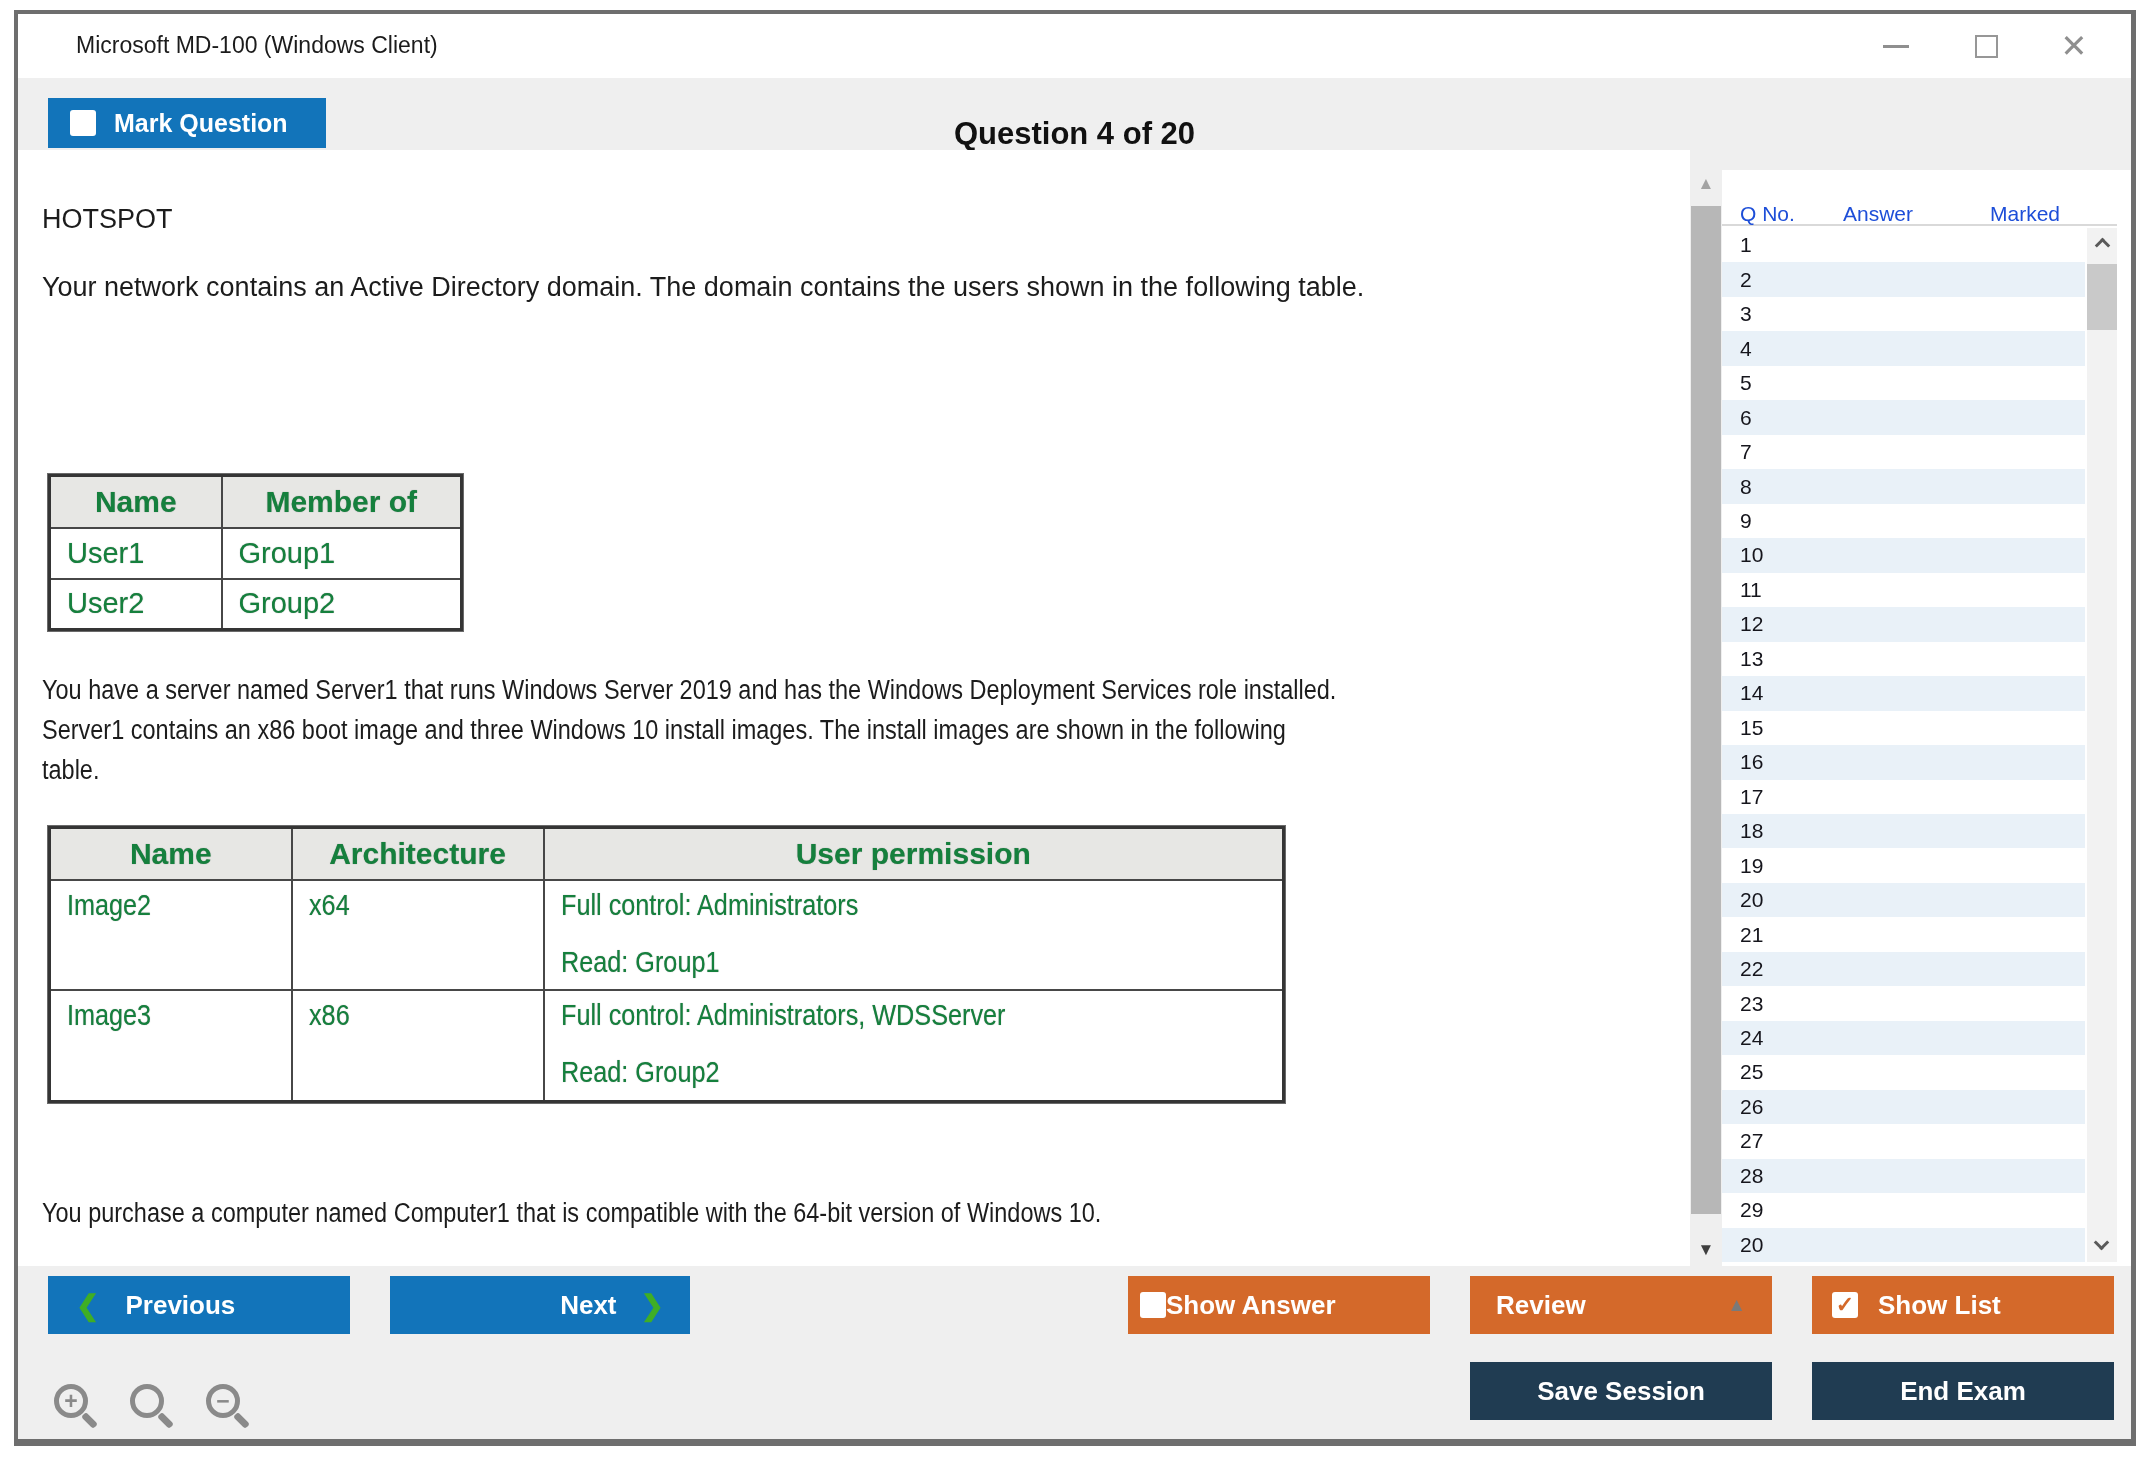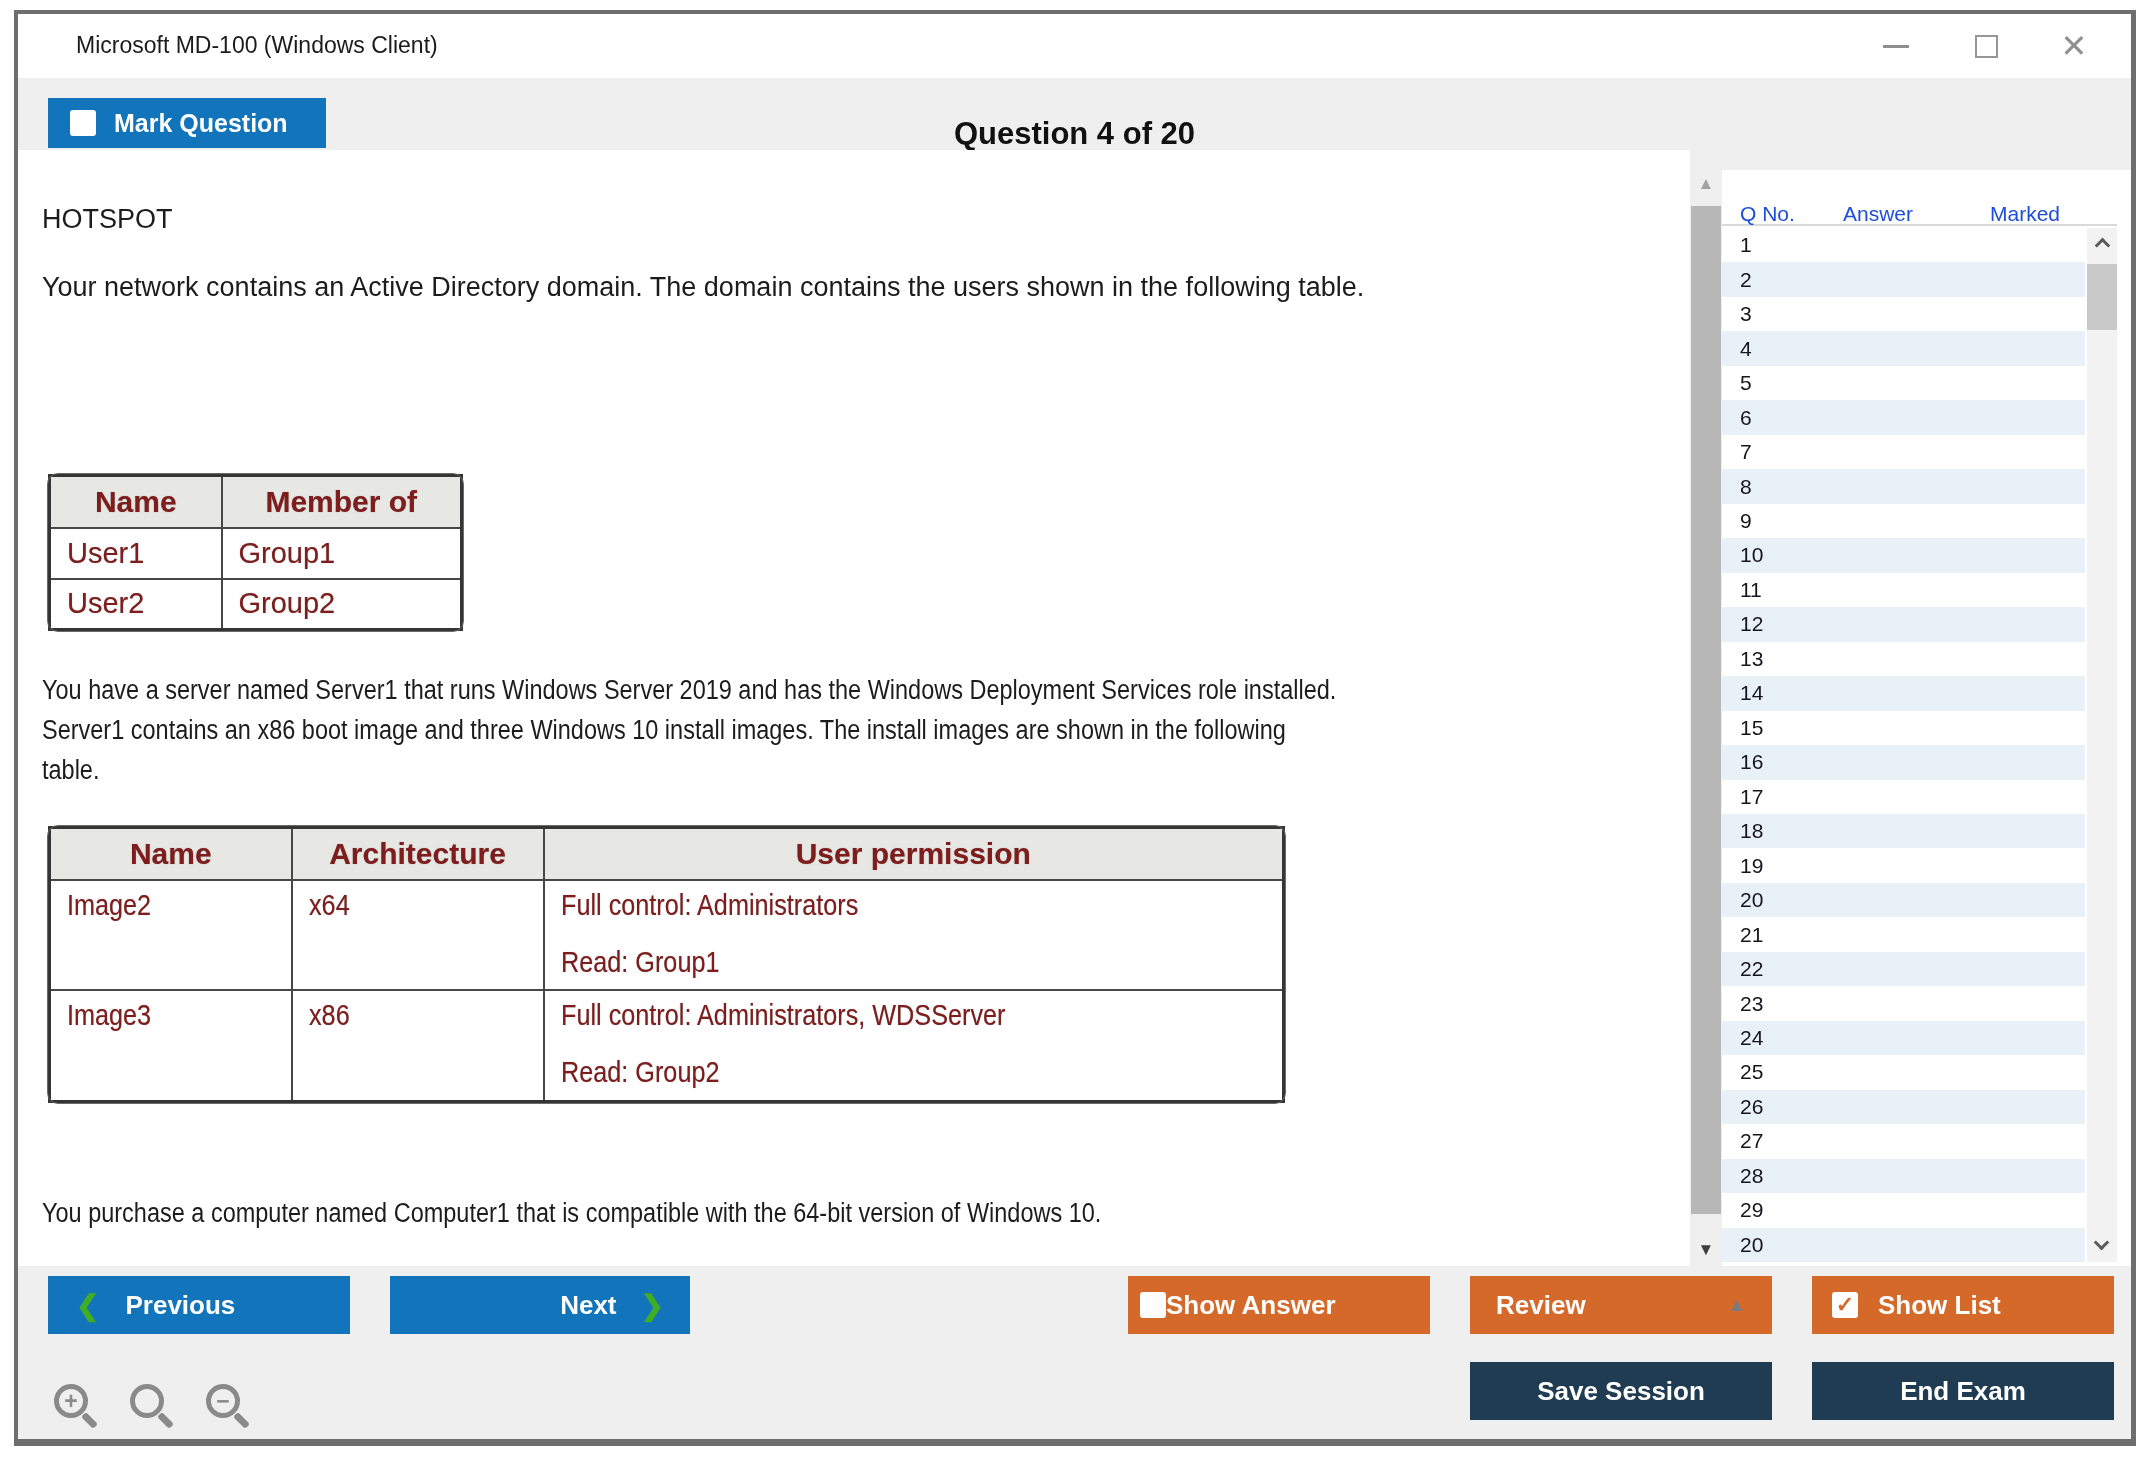--- a/index.html
+++ b/index.html
@@ -25,21 +25,21 @@
   .checkbox { width:26px; height:26px; background:#ffffff; border-radius:3px; flex:0 0 auto;
               display:flex; align-items:center; justify-content:center; }
   .mark-btn .lbl { color:#ffffff; font-size:25px; font-weight:bold; }
   .q-counter { position:absolute; left:50%; transform:translateX(-50%); top:102px; font-size:31px; font-weight:bold; color:#111; white-space:nowrap; }
 
   
   .content { position:absolute; left:0; top:136px; width:1672px; height:1116px; background:#ffffff; overflow:hidden; }
   .txt { position:absolute; color:#1c1c1c; font-size:27px; white-space:pre-line; }
   .cond { transform:scaleX(0.87); transform-origin:0 0; display:inline-block; }
 
-  .scan-table { position:absolute; border-collapse:collapse; color:#7f1d1d; text-shadow:0 0 1px rgba(40,40,40,.45);border-radius:10px; }
+  .scan-table { position:absolute; border-collapse:collapse; color:#15803d; text-shadow:0 0 1px rgba(40,40,40,.45); }
   .scan-table th, .scan-table td { border:2px solid #474747; }
   .scan-table { border:3px solid #353535; outline:1px solid #6a6a6a; }
   .scan-table th { background:#e7e7e4; font-size:30px; font-weight:bold; text-align:center; }
   .scan-table td { background:#ffffff; font-size:29px; padding-left:16px; vertical-align:middle; }
   .t-users { left:30px; top:324px; }
   .t-users th { width:172px; height:52px; } .t-users th+th { width:240px; }
   .t-users td { height:51px; }
   .t-images { left:30px; top:676px; }
   .t-images th { height:52px; }
   .t-images .c1 { width:242px; } .t-images .c2 { width:252px; } .t-images .c3 { width:740px; }

